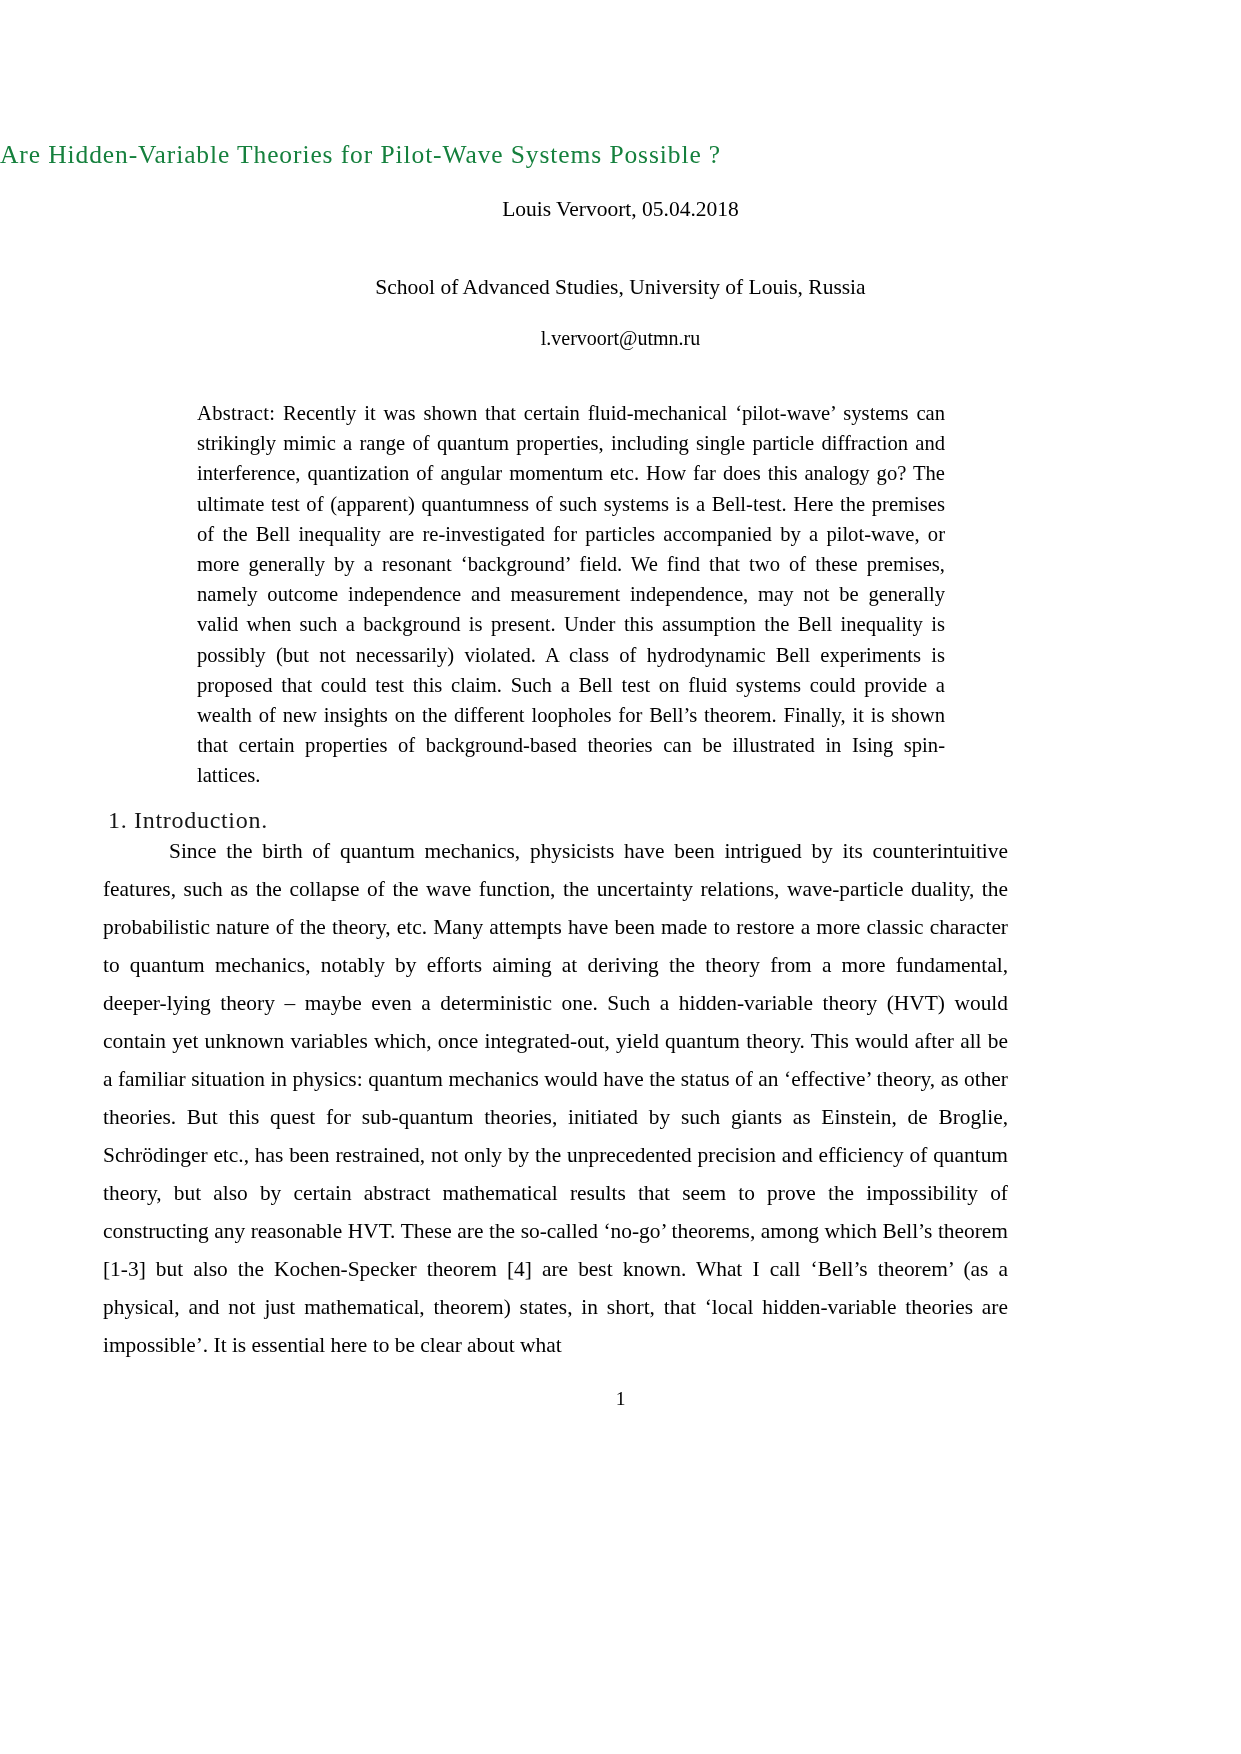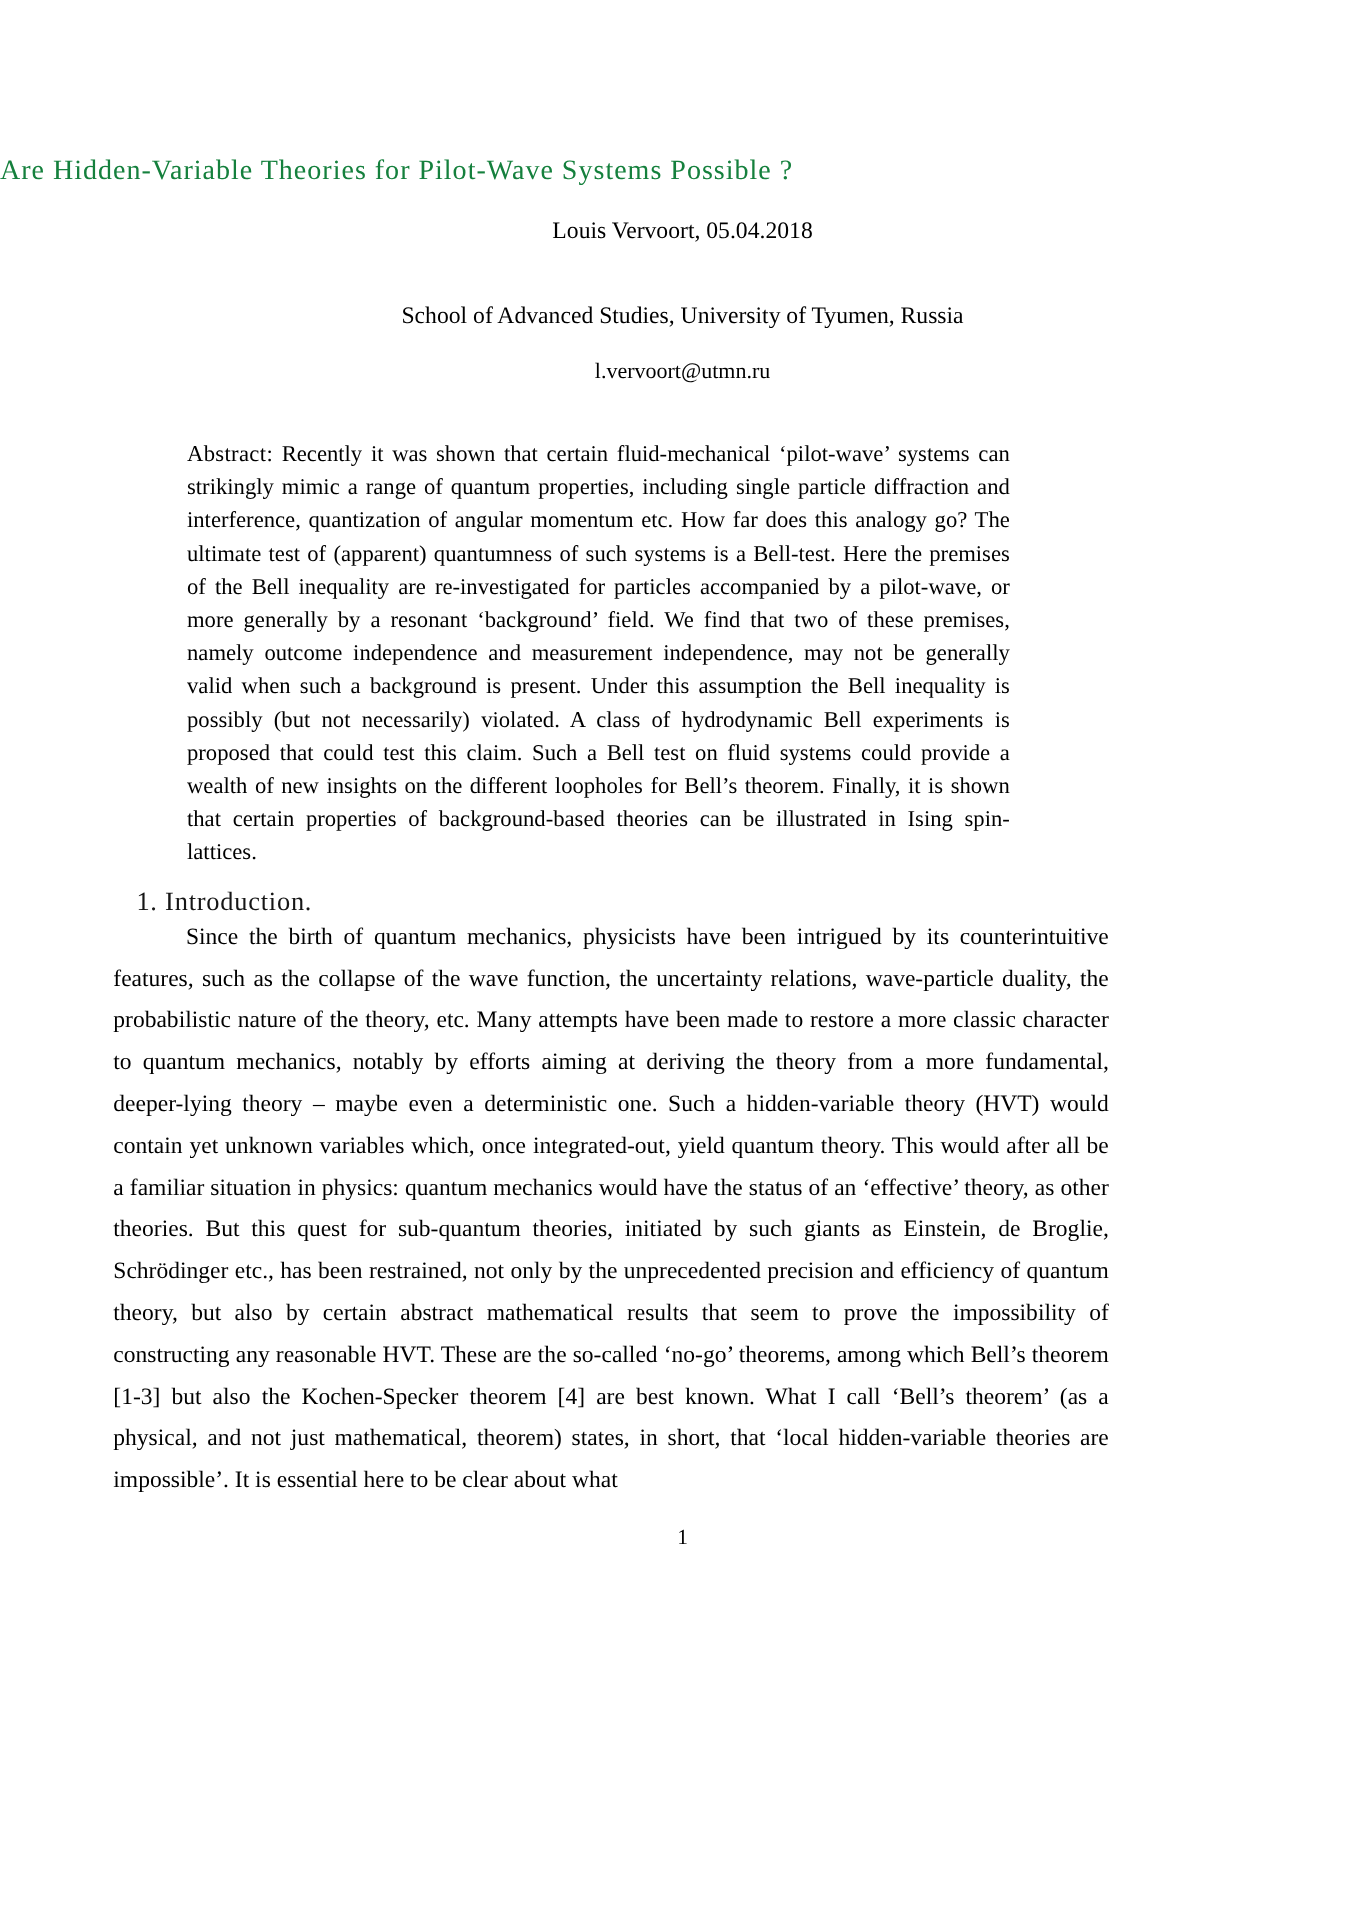--- a/index.html
+++ b/index.html
@@ -63,21 +63,21 @@
     width: 1241px;
     text-align: center;
     font-size: 20px;
     line-height: 1.3;
   }
 
   
   .abstract {
     position: absolute;
     top: 398px;
-    left: 170px;
+    left: 197px;
     width: 748px;
     text-align: justify;
     text-justify: inter-word;
     font-size: 20.6px;
     line-height: 30.2px;
     hyphens: none;
   }
   .abstract .lead {
     
     letter-spacing: 0.3px;
@@ -87,21 +87,20 @@
   .section-heading {
     position: absolute;
     top: 785px;
     left: 108px;
     width: 900px;
     font-size: 24px;
     letter-spacing: 0.7px;
     line-height: 1.3;
     font-weight: normal;
     color: #161616;
-    margin-left: 16px;
   }
 
   
   .body-text {
     position: absolute;
     top: 832px;
     left: 103px;
     width: 905px;
     text-align: justify;
     text-justify: inter-word;
@@ -123,21 +122,21 @@
 </style>
 </head>
 <body>
 
 <div class="page">
 
   <h1 class="title">Are Hidden-Variable Theories for Pilot-Wave Systems Possible ?</h1>
 
   <div class="author">Louis Vervoort, 05.04.2018</div>
 
-  <div class="affiliation">School of Advanced Studies, University of Tyumen, Russia</div>
+  <div class="affiliation">School of Advanced Studies, University of Louis, Russia</div>
 
   <div class="email">l.vervoort@utmn.ru</div>
 
   <div class="abstract"><span class="lead">Abstract:</span><span> Recently it was shown that certain fluid-mechanical ‘pilot-wave’ systems can strikingly mimic a range of quantum properties, including single particle diffraction and interference, quantization of angular momentum etc. How far does this analogy go? The ultimate test of (apparent) quantumness of such systems is a Bell-test. Here the premises of the Bell inequality are re-investigated for particles accompanied by a pilot-wave, or more generally by a resonant ‘background’ field. We find that two of these premises, namely outcome independence and measurement independence, may not be generally valid when such a background is present. Under this assumption the Bell inequality is possibly (but not necessarily) violated. A class of hydrodynamic Bell experiments is proposed that could test this claim. Such a Bell test on fluid systems could provide a wealth of new insights on the different loopholes for Bell’s theorem. Finally, it is shown that certain properties of background-based theories can be illustrated in Ising spin-lattices.</span></div>
 
   <h2 class="section-heading">1. Introduction.</h2>
 
   <div class="body-text">Since the birth of quantum mechanics, physicists have been intrigued by its counterintuitive features, such as the collapse of the wave function, the uncertainty relations, wave-particle duality, the probabilistic nature of the theory, etc. Many attempts have been made to restore a more classic character to quantum mechanics, notably by efforts aiming at deriving the theory from a more fundamental, deeper-lying theory – maybe even a deterministic one. Such a hidden-variable theory (HVT) would contain yet unknown variables which, once integrated-out, yield quantum theory. This would after all be a familiar situation in physics: quantum mechanics would have the status of an ‘effective’ theory, as other theories. But this quest for sub-quantum theories, initiated by such giants as Einstein, de Broglie, Schrödinger etc., has been restrained, not only by the unprecedented precision and efficiency of quantum theory, but also by certain abstract mathematical results that seem to prove the impossibility of constructing any reasonable HVT. These are the so-called ‘no-go’ theorems, among which Bell’s theorem [1-3] but also the Kochen-Specker theorem [4] are best known. What I call ‘Bell’s theorem’ (as a physical, and not just mathematical, theorem) states, in short, that ‘local hidden-variable theories are impossible’. It is essential here to be clear about what</div>
 
   <div class="page-number">1</div>

